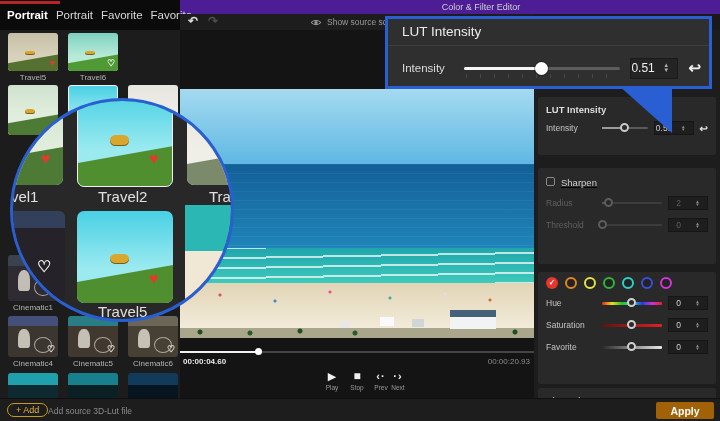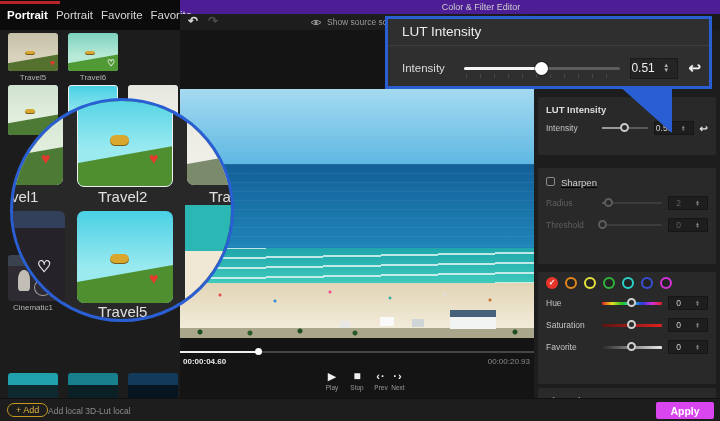--- a/index.html
+++ b/index.html
@@ -153,21 +153,21 @@
   .co-spin i{font-style:normal;font-size:6px;line-height:5px;color:#b0b0b0;}
   .co-spin i.up::before{content:"\25B2";}
   .co-spin i.dn::before{content:"\25BC";}
   .co-reset{flex:none;font-size:15px;font-weight:bold;color:#f0f0f0;}
   .co-reset::before{content:"\21A9";}
 
   
   .bottombar{position:absolute;left:0;top:398px;width:720px;height:23px;background:#1d1d1d;border-top:1px solid #101010;z-index:10;}
   .add-btn{position:absolute;left:7px;top:4px;height:14px;padding:0 8px;border:1px solid #c79a1f;border-radius:7px;color:#e2b33c;font-size:9px;line-height:12px;background:transparent;}
   .add-hint{position:absolute;left:48px;top:7px;font-size:8.5px;color:#8c8c8c;}
-  .apply-btn{position:absolute;right:6px;top:3px;width:58px;height:17px;background:#d946ef;border:none;border-radius:2px;color:#fff;font-size:10.5px;font-weight:bold;line-height:17px;text-align:center;}
+  .apply-btn{position:absolute;right:6px;top:3px;width:58px;height:17px;background:#a16207;border:none;border-radius:2px;color:#fff;font-size:10.5px;font-weight:bold;line-height:17px;text-align:center;}
 </style>
 </head>
 <body>
 
 <div class="app">
 
   <div class="titlebar">
     <span class="win-title">Color &amp; Filter Editor</span>
     <span class="btn-max"></span>
     <span class="btn-close">✕</span>
@@ -274,20 +274,40 @@
           </div>
         <span class="tlabel">Cinematic2</span>
       </div>
       <div class="cell">
         <div class="cthumb c3" style="height:46px">
             <span class="fav fav-out"></span>
           </div>
         <span class="tlabel">Cinematic3</span>
       </div>
     </div>
+    <div class="lrow" style="top:286px">
+      <div class="cell">
+        <div class="cthumb c4" style="height:41px">
+            <span class="fav fav-out"></span>
+          </div>
+        <span class="tlabel">Cinematic4</span>
+      </div>
+      <div class="cell">
+        <div class="cthumb c5" style="height:41px">
+            <span class="fav fav-out"></span>
+          </div>
+        <span class="tlabel">Cinematic5</span>
+      </div>
+      <div class="cell">
+        <div class="cthumb c6" style="height:41px">
+            <span class="fav fav-out"></span>
+          </div>
+        <span class="tlabel">Cinematic6</span>
+      </div>
+    </div>
     <div class="lrow" style="top:343px">
       <div class="cell">
           <div class="pthumb c7" style="height:40px"></div>
         </div>
       <div class="cell">
           <div class="pthumb c8" style="height:40px"></div>
         </div>
       <div class="cell">
           <div class="pthumb c9" style="height:40px"></div>
         </div>
@@ -451,17 +471,17 @@
             <i class="up"></i>
             <i class="dn"></i>
           </span>
       </div>
       <span class="co-reset"></span>
     </div>
   </div>
 
   <div class="bottombar">
     <button class="add-btn">+ Add</button>
-    <span class="add-hint">Add local 3D-Lut local</span>
+    <span class="add-hint">Add source 3D-Lut file</span>
     <button class="apply-btn">Apply</button>
   </div>
 
 </div>
 
 </body></html>

